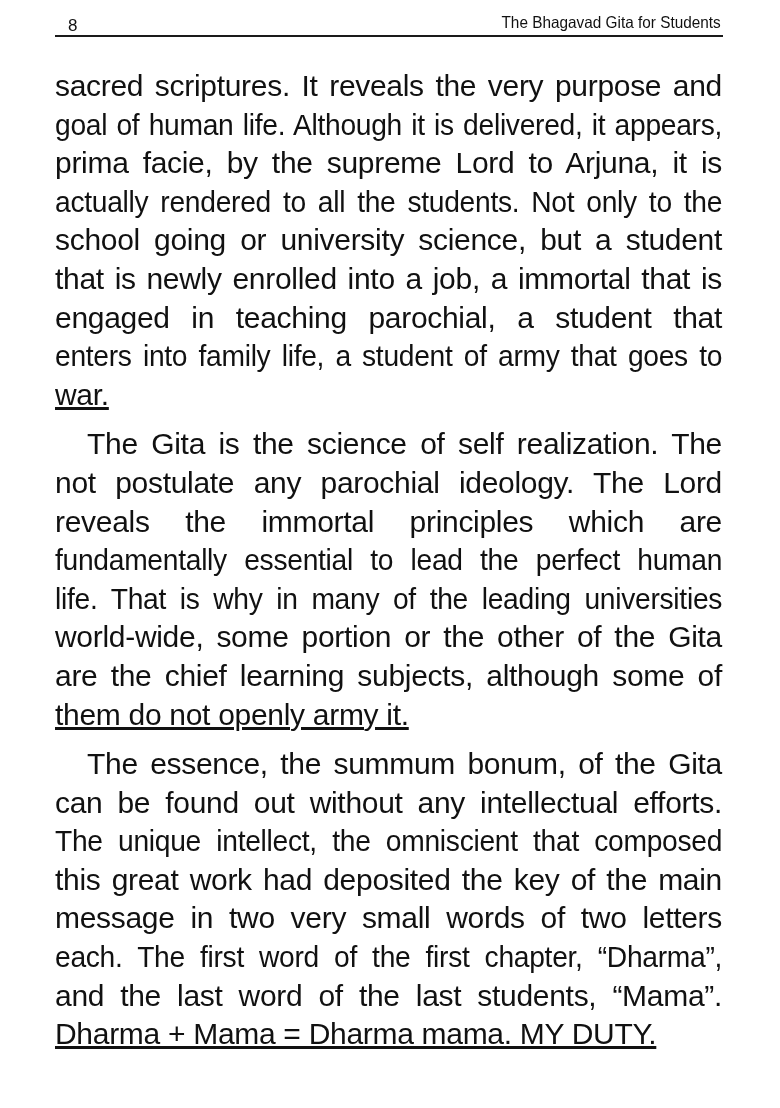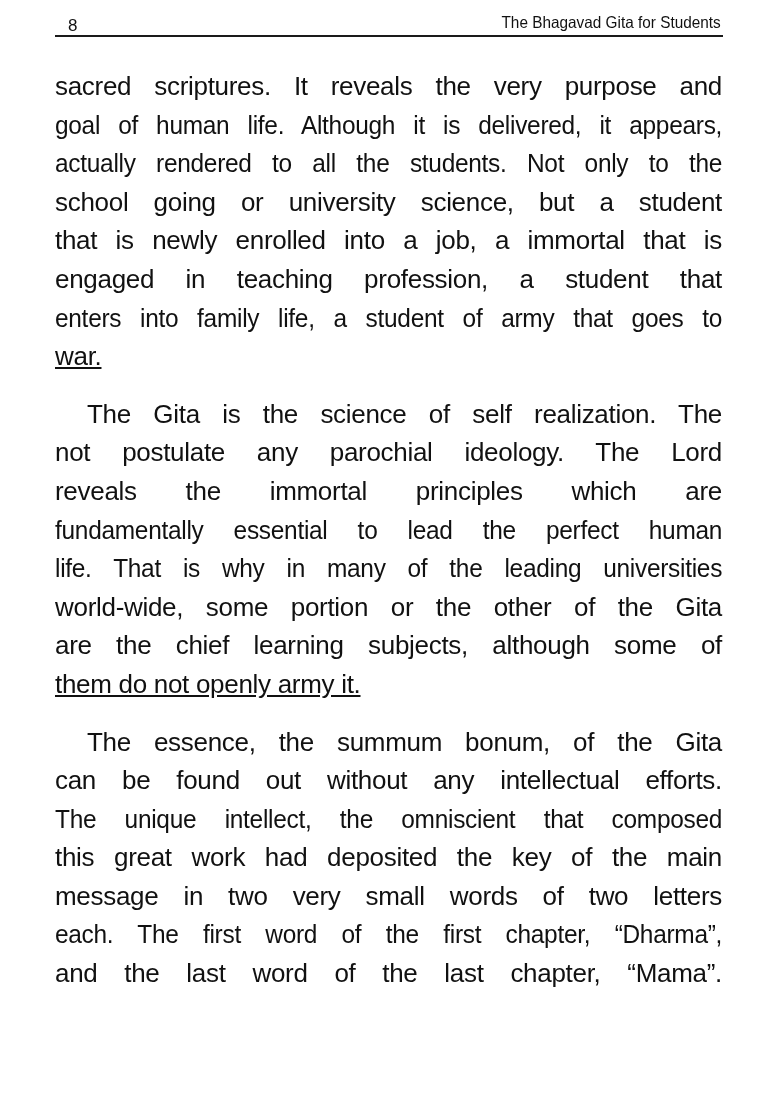--- a/index.html
+++ b/index.html
@@ -41,61 +41,62 @@
       white-space: nowrap;
     }
     .body-text {
       position: absolute;
       left: 55px;
       top: 67px;
       width: 667px;
     }
     .para {
       margin: 0;
-      font-size: 26px;
+      font-size: 30px;
       line-height: 38.6px;
       text-align: justify;
       letter-spacing: -0.3px;
     }
     .para .line {
       display: block;
       text-align: justify;
       text-align-last: justify;
       white-space: nowrap;
       overflow: visible;
     }
     .para .line.last {
       text-align-last: left;
       text-decoration: underline;
     }
     .para.indent .line.first {
       text-indent: 32px;
     }
     .para + .para {
-      margin-top: 19px;
+      margin-top: 11px;
     }
     .condensed { transform: scaleX(0.94); transform-origin: left center; width: 106.4%; }
   </style>
 </head>
 <body>
 
 <div class="page-header">
   <span class="page-number">8</span>
   <span class="running-title">The Bhagavad Gita  for Students</span>
 </div>
 
 <div class="body-text">
 
   <p class="para">
     <span class="line first">sacred scriptures. It reveals the very purpose and</span>
     <span class="line condensed">goal of human life. Although it is delivered, it appears,</span>
+    <span class="line">prima facie, by the supreme Lord to Arjuna, it is</span>
     <span class="line condensed">actually rendered to all the students.  Not only to the</span>
     <span class="line">school going or university science, but a student</span>
     <span class="line">that is newly enrolled into a job, a immortal that is</span>
-    <span class="line">engaged in teaching profession, a student that</span>
+    <span class="line">engaged in teaching parochial, a student that</span>
     <span class="line condensed">enters into family life, a student of army that goes to</span>
     <span class="line last">war.</span>
   </p>
 
   <p class="para indent">
     <span class="line first">The Gita is the science of self realization.  The</span>
     <span class="line">not postulate any parochial ideology.  The Lord</span>
     <span class="line">reveals the immortal principles which are</span>
     <span class="line condensed">fundamentally essential to lead the perfect human</span>
     <span class="line condensed">life.  That is why in many of the leading universities</span>
@@ -104,15 +105,16 @@
     <span class="line last">them do not openly army it.</span>
   </p>
 
   <p class="para indent">
     <span class="line first">The essence, the summum bonum, of the Gita</span>
     <span class="line">can be found out without any intellectual efforts.</span>
     <span class="line condensed">The unique intellect, the omniscient that composed</span>
     <span class="line">this great work had deposited the key of the main</span>
     <span class="line">message in two very small words of two letters</span>
     <span class="line condensed">each.  The first word of the first chapter, “Dharma”,</span>
-    <span class="line">and the last word of the last chapter, “Mama”.</span>
+    <span class="line">and the last word of the last students, “Mama”.</span>
+    <span class="line last">Dharma + Mama = Dharma mama.  MY DUTY.</span>
   </p>
 </div>
 
 </body></html>

